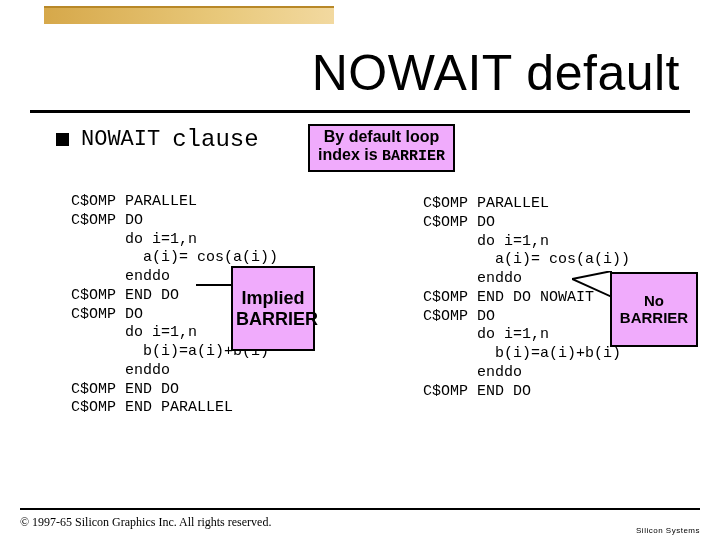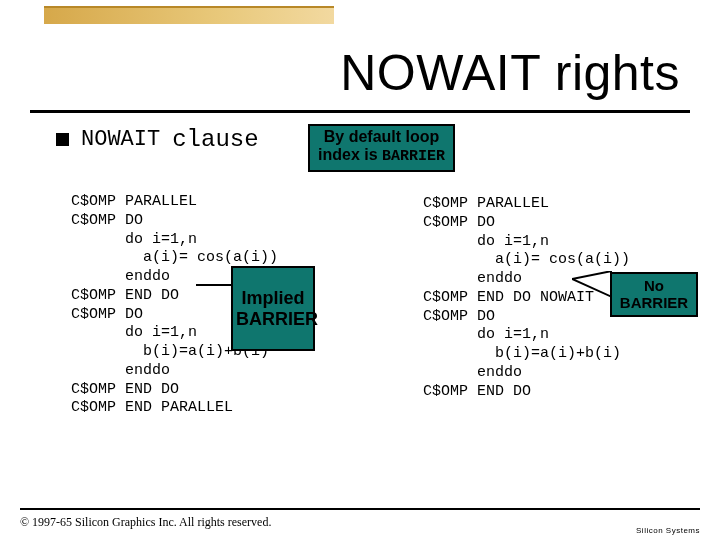--- a/index.html
+++ b/index.html
@@ -70,26 +70,26 @@
     font-size: 24px;
   }
   .infobox {
     position: absolute;
     border: 2px solid #000;
     padding: 2px 8px 4px 8px;
     font-family: Arial, Helvetica, sans-serif;
     font-weight: bold;
     text-align: center;
     line-height: 1.15;
-    background: #0f766e;
+    background: #f0abfc;
   }
   .box-private      { top: 4px;  left: 278px; font-size: 16px; }
   .box-private .priv { font-family: "Courier New", monospace; font-size: 15px; font-weight: bold; }
   .box-implied      { top: 146px; left: 201px; width: 74px; font-size: 18px; padding: 20px 3px; }
-  .box-nobarrier    { top: 152px; left: 580px; width: 78px; font-size: 15px; padding: 3px 3px; text-align: center; }
+  .box-nobarrier    { top: 152px; left: 580px; width: 78px; font-size: 15px; padding: 18px 3px; text-align: center; }
   .code {
     position: absolute;
     font-family: "Courier New", Courier, monospace;
     font-size: 15px;
     line-height: 1.25;
     white-space: pre;
     margin-left: 37px;
   }
   .code-left  { top: 58px;  left: 4px;  width: 300px; }
   .code-right { top: 60px;  left: 356px; width: 280px; }
@@ -147,21 +147,21 @@
     vertical-align: middle;
     margin-right: 4px;
   }
   .logo-row { display: flex; align-items: center; justify-content: flex-end; gap: 6px; }
 </style>
 </head>
 <body>
 
 <div class="topbar"></div>
 
-<div class="title">NOWAIT rights</div>
+<div class="title">NOWAIT default</div>
 <div class="title-rule"></div>
 
 <div class="content">
 
   <div class="subhead">
     <span class="bullet"></span>
     <span class="mono-inline">NOWAIT</span>
     <span class="word-clause">clause</span>
   </div>
 

